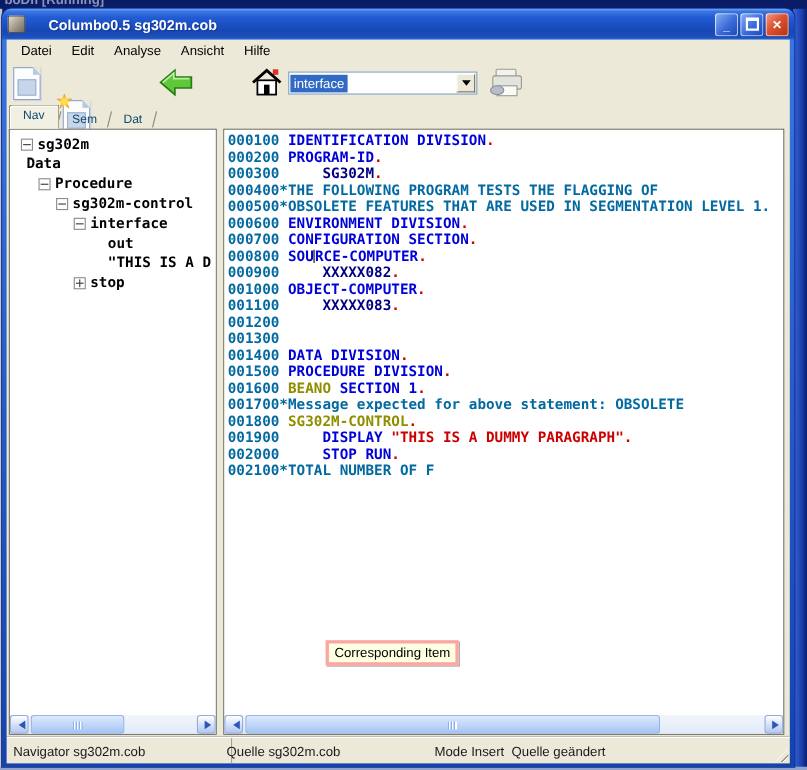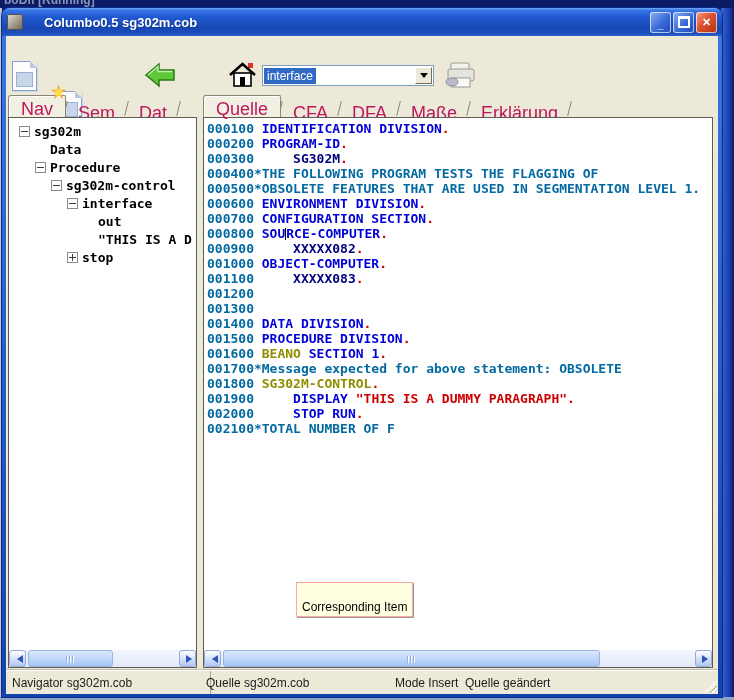--- a/index.html
+++ b/index.html
@@ -61,21 +61,21 @@
   .floppy .slot{position:absolute;left:10px;bottom:2px;width:3px;height:7px;background:#2458cc;}
   .combo{position:absolute;left:256px;top:9px;width:172px;height:21px;background:#fff;
          border:1px solid #7f9db9;box-sizing:border-box;display:flex;align-items:center;}
   .combo-sel{background:#316ac5;color:#fff;font-size:12px;padding:1px 3px;margin-left:1px;}
   .combo-btn{margin-left:auto;width:17px;height:17px;margin-right:1px;background:#ece9d8;
              border:1px solid;border-color:#fff #716f64 #716f64 #fff;box-sizing:border-box;
              display:flex;align-items:center;justify-content:center;}
   .combo-btn i{width:0;height:0;border:4px solid transparent;border-top:5px solid #000;margin-top:4px;}
 
   
-  .tabs{position:absolute;top:61px;height:20px;display:flex;align-items:flex-end;font-size:18px;color:#be185d;}
+  .tabs{position:absolute;top:61px;height:20px;display:flex;align-items:flex-end;font-size:11px;color:#0c4a6e;}
   #tabs-left{left:2px;} #tabs-right{left:197px;}
   .tab{white-space:nowrap;}
   .tab.active{height:18px;padding:3px 12px 0;background:#f2efe3;border:1px solid #8a8675;border-bottom:none;
               border-radius:3px 2px 0 0;box-shadow:inset 1px 1px 0 #fff;position:relative;z-index:2;}
   .tab.inactive{height:14px;padding:3px 12px 0;}
   .sep{width:1px;height:15px;background:#8a8675;transform:rotate(14deg);margin:0 0 1px -1px;flex:none;}
 
   
   .panel{position:absolute;top:81px;background:#fff;border:1px solid #5c5c50;box-sizing:border-box;}
   #panel-left{left:2px;width:189px;height:551px;}
@@ -106,21 +106,21 @@
   .sb-btn i{position:absolute;top:4px;width:0;height:0;border:4px solid transparent;}
   .sb-btn.left i{left:3px;border-right:6px solid #2b57b8;}
   .sb-btn.right i{left:6px;border-left:6px solid #2b57b8;}
   .sb-thumb{position:absolute;top:0;height:17px;border-radius:3px;box-sizing:border-box;
             background:linear-gradient(180deg,#dce9fe,#b6d0f8 70%,#a6c4f4);border:1px solid #98b4e4;}
   .sb-thumb:after{content:'';position:absolute;left:50%;top:5px;width:9px;height:7px;margin-left:-5px;
             background:repeating-linear-gradient(90deg,#8fb0e4 0 1px,#fff 1px 2px,rgba(0,0,0,0) 2px 3px);}
 
   
   .tooltip{position:absolute;left:296px;top:582px;z-index:40;background:#ffffe1;color:#000;
-           border:1px solid #fca5a5;box-shadow:1px 1px 0 rgba(0,0,0,.4);font-size:12px;padding:17px 5px 2px;}
+           border:3px solid #fca5a5;box-shadow:1px 1px 0 rgba(0,0,0,.4);font-size:12px;padding:1px 5px 2px;}
 
   
   .statusbar{position:absolute;left:0;bottom:0;width:100%;height:24px;border-top:1px solid #c0bcaa;
              box-shadow:inset 0 1px 0 #fff;font-size:12px;color:#1a1a1a;}
   .sb-sec1{position:absolute;left:0;top:1px;bottom:0;width:205px;border-right:1px solid #a8a490;
            display:flex;align-items:center;padding-left:6px;box-sizing:border-box;}
   .sb-sec2{position:absolute;left:200px;top:1px;bottom:0;display:flex;align-items:center;}
   .sb-mode{position:absolute;left:389px;top:1px;bottom:0;display:flex;align-items:center;white-space:pre;}
   .grip{position:absolute;right:1px;bottom:1px;width:13px;height:13px;
         background:repeating-linear-gradient(135deg,rgba(0,0,0,0) 0 3px,#9c988a 3px 4px,#fff 4px 5px);
@@ -148,20 +148,27 @@
           <i></i>
         </span>
       </div>
     <div class="winbtn btn-close">
         <span class="glyph">✕</span>
       </div>
   </div>
 
   <div class="winbody">
 
+    <div class="menubar">
+        <span class="menu-item">Datei</span>
+        <span class="menu-item">Edit</span>
+        <span class="menu-item">Analyse</span>
+        <span class="menu-item">Ansicht</span>
+        <span class="menu-item">Hilfe</span>
+      </div>
 
     <div class="toolbar">
       <div class="tb page" style="left:6px">
         <i class="fold"></i>
           <i class="body"></i>
         </div>
       <div class="tb page" style="left:51px">
         <i class="star"></i>
         <i class="fold"></i>
           <i class="body"></i>
@@ -199,37 +206,25 @@
     </div>
 
     <div class="tabs" id="tabs-left">
         <span class="tab active">Nav</span>
         <span class="sep"></span>
         <span class="tab inactive">Sem</span>
         <span class="sep"></span>
         <span class="tab inactive">Dat</span>
         <span class="sep"></span>
       </div>
-    <div class="tabs" id="tabs-right">
-        <span class="tab active">Quelle</span>
-        <span class="sep"></span>
-        <span class="tab inactive">CFA</span>
-        <span class="sep"></span>
-        <span class="tab inactive">DFA</span>
-        <span class="sep"></span>
-        <span class="tab inactive">Maße</span>
-        <span class="sep"></span>
-        <span class="tab inactive">Erklärung</span>
-        <span class="sep"></span>
-      </div>
 
     <div class="panel" id="panel-left">
       <div class="tree">
           <div class="trow" style="padding-left: 10px;"><span class="tbox"><i class="h"></i></span><span>sg302m</span></div>
-          <div class="trow" style="padding-left: 26px; text-align: right;"><span class="tspacer"></span><span>Data</span></div>
+          <div class="trow" style=" text-align: right;"><span class="tspacer"></span><span>Data</span></div>
           <div class="trow" style="padding-left: 26px;"><span class="tbox"><i class="h"></i></span><span>Procedure</span></div>
           <div class="trow" style="padding-left: 42px;"><span class="tbox"><i class="h"></i></span><span>sg302m-control</span></div>
           <div class="trow" style="padding-left: 58px;"><span class="tbox"><i class="h"></i></span><span>interface</span></div>
           <div class="trow" style="padding-left: 74px;"><span class="tspacer"></span><span>out</span></div>
           <div class="trow" style="padding-left: 74px;"><span class="tspacer"></span><span>"THIS IS A D</span></div>
           <div class="trow" style="padding-left: 58px;"><span class="tbox"><i class="h"></i><i class="v"></i></span><span>stop</span></div>
         </div>
       <div class="hscroll">
         <span class="sb-btn left">
             <i></i>

